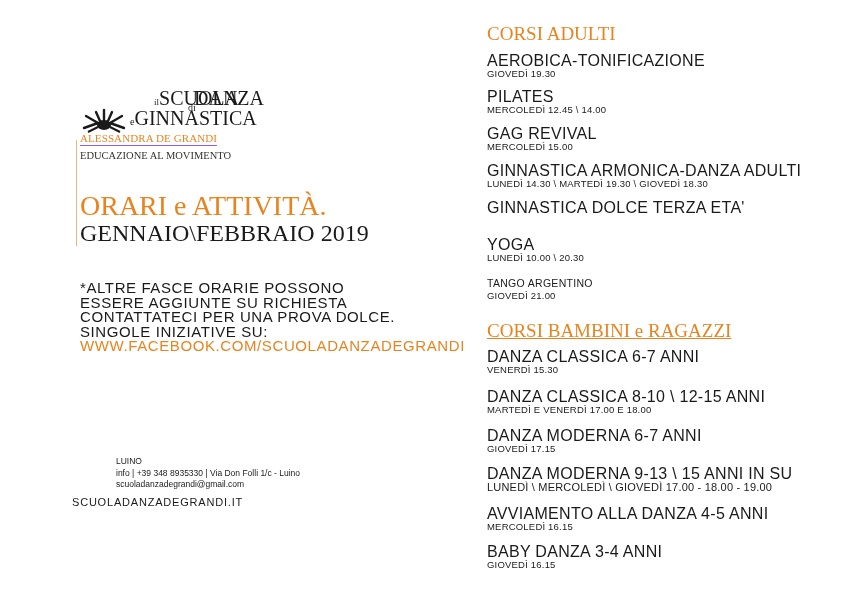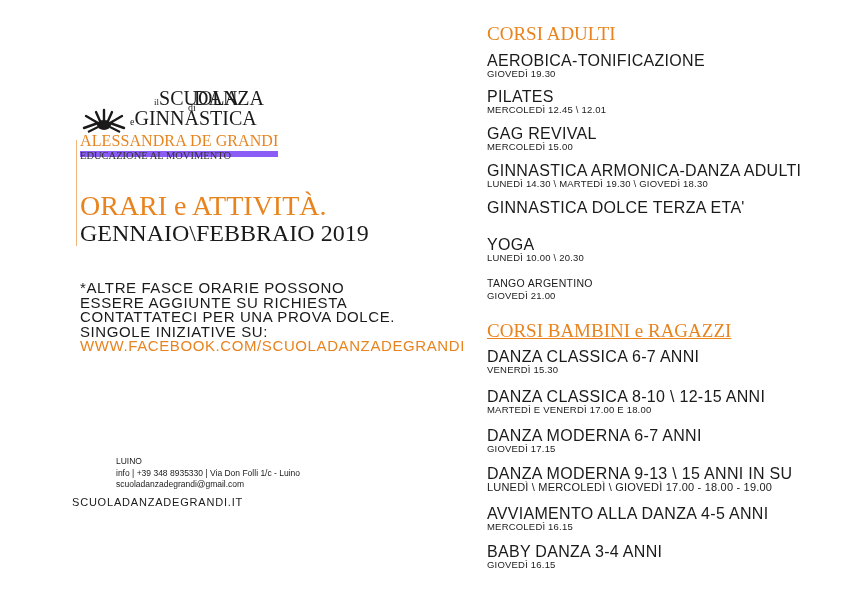--- a/index.html
+++ b/index.html
@@ -6,21 +6,21 @@
   body { width:842px; height:596px; position:relative; overflow:hidden; color:#1a1a1a; }
 
   
   .logo { position:absolute; left:80px; top:88px; width:170px; height:80px; }
   .logo .icon { position:absolute; left:2px; top:16px; width:44px; height:30px; }
   .logo .l1 { position:absolute; left:26px; top:0px; font-family:"Liberation Serif",serif; font-size:20px; line-height:20px; white-space:nowrap; color:#1a1a1a; }
   .logo .l1 .sm { font-size:9px;margin-left:48px; }
   .logo .di { position:absolute; left:108px; top:14px; font-family:"Liberation Serif",serif; font-size:10px; }
   .logo .l2 { position:absolute; left:50px; top:20px; font-family:"Liberation Serif",serif; font-size:20px; line-height:20px; white-space:nowrap; }
   .logo .l2 .e { font-size:10px; }
-  .logo .l3 { position:absolute; left:0px; top:44px; font-family:"Liberation Serif",serif; font-size:16px; white-space:nowrap; color:#e8841f; letter-spacing:0.1px; border-bottom:6px solid #8b5cf6; padding-bottom:1px; }
+  .logo .l3 { position:absolute; left:0px; top:44px; font-family:"Liberation Serif",serif; font-size:11px; white-space:nowrap; color:#e8841f; letter-spacing:0.1px; border-bottom:1px solid #8b5cf6; padding-bottom:1px; }
   .logo .l4 { position:absolute; left:0px; top:62px; font-family:"Liberation Serif",serif; font-size:10.5px; white-space:nowrap; color:#333; }
 
   .vline { position:absolute; left:76px; top:140px; width:1px; height:106px; background:#f0b77a; }
 
   .title1 { position:absolute; left:80px; top:193px; font-family:"Liberation Serif",serif; font-size:28px; line-height:26px; color:#e8841f; white-space:nowrap; }
   .title2 { position:absolute; left:80px; top:220px; font-family:"Liberation Serif",serif; font-size:24px; line-height:26px; color:#1a1a1a; white-space:nowrap; }
 
   .note { position:absolute; left:80px; top:281px; font-family:"Liberation Sans",sans-serif; font-size:15px; line-height:14.5px; letter-spacing:0.6px; color:#1a1a1a; }
   .note div { white-space:nowrap; }
   .note .link { color:#e8841f; }
@@ -75,21 +75,21 @@
 <div class="site">SCUOLADANZADEGRANDI.IT</div>
 
 <div class="section-title" style="top:23px;">CORSI ADULTI</div>
 
 <div class="course" style="top:54px;">
   <div class="name">AEROBICA-TONIFICAZIONE</div>
   <div class="time">GIOVEDÌ  19.30</div>
 </div>
 <div class="course" style="top:90px;">
   <div class="name">PILATES</div>
-  <div class="time">MERCOLEDÌ 12.45 \ 12.01</div>
+  <div class="time">MERCOLEDÌ 12.45 \ 14.00</div>
 </div>
 <div class="course" style="top:127px;">
   <div class="name">GAG REVIVAL</div>
   <div class="time">MERCOLEDÌ 15.00</div>
 </div>
 <div class="course" style="top:164px;">
   <div class="name">GINNASTICA ARMONICA-DANZA ADULTI</div>
   <div class="time">LUNEDÌ 14.30 \ MARTEDÌ 19.30 \ GIOVEDÌ 18.30</div>
 </div>
 <div class="course" style="top:201px;">

